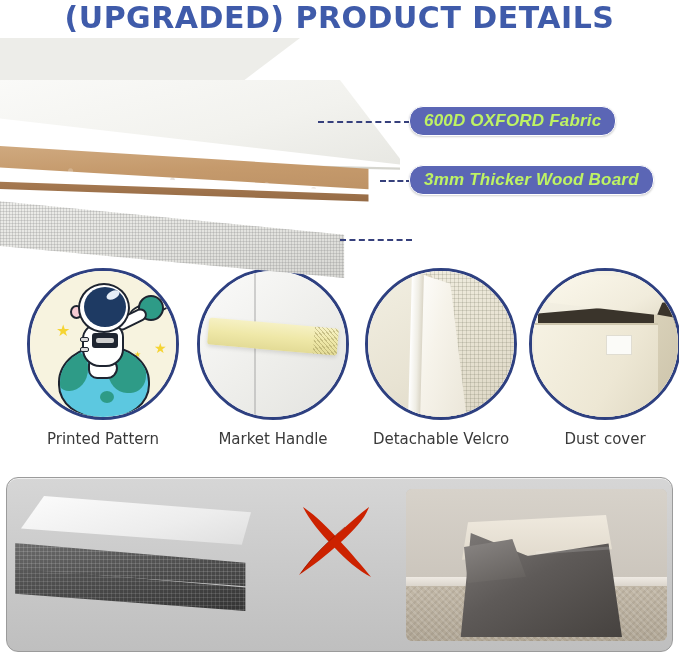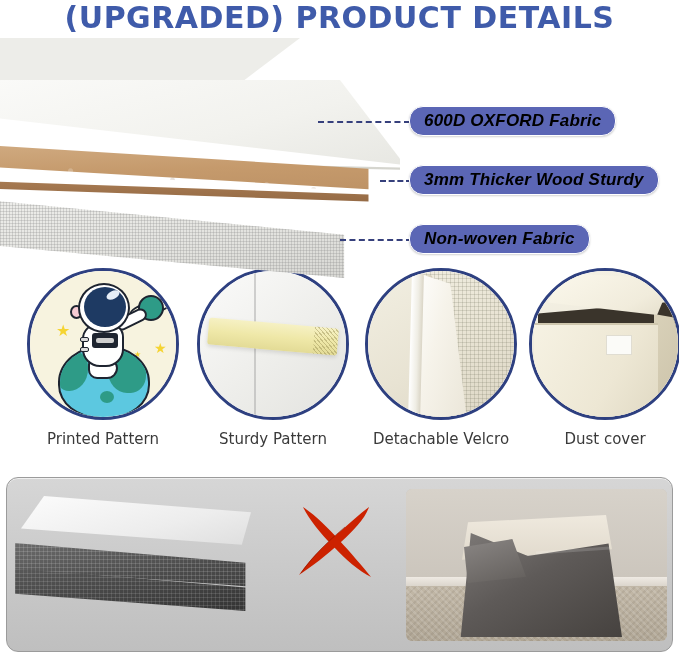--- a/index.html
+++ b/index.html
@@ -117,21 +117,21 @@
   }
 
   
   .pill {
     position: absolute;
     display: flex;
     align-items: center;
     background: #5B66B5;
     border: 1px solid #ffffff;
     border-radius: 14px;
-    color: #000000;
+    color: #bef264;
     font-family: "Liberation Sans", sans-serif;
     font-style: italic;
     font-weight: 700;
     font-size: 17px;
     letter-spacing: .2px;
     padding: 0 14px;
     height: 30px;
     white-space: nowrap;
     box-shadow: 0 1px 2px rgba(0,0,0,.18);
     z-index: 5;
@@ -490,23 +490,22 @@
     <div class="layer layer-nonwoven"></div>
     <div class="layer layer-nonwoven-tex"></div>
   </div>
 
   <div class="dash" style="left:318px; top:121px; width:92px;"></div>
   <div class="dash" style="left:380px; top:180px; width:32px;"></div>
   <div class="dash" style="left:340px; top:239px; width:72px;"></div>
 
   <div class="pill" style="left:409px; top:106px;">600D OXFORD Fabric</div>
 
-  <div class="pill" style="left:409px; top:165px;">3mm Thicker Wood Sturdy</div>
-
-  <div class="pill" style="left:409px; top:224px;">Non-woven Fabric</div>
+  <div class="pill" style="left:409px; top:165px;">3mm Thicker Wood Board</div>
+
 
   <div class="features">
 
     <div class="feature" style="left:10px;">
       <div class="circle">
         <div class="astro-bg"></div>
         <div class="star star-a"></div>
         <div class="star star-b"></div>
         <div class="star star-c"></div>
         <div class="planet-ring"></div>
@@ -527,21 +526,21 @@
       </div>
       <div class="caption">Printed Pattern</div>
     </div>
 
     <div class="feature" style="left:180px;">
       <div class="circle">
         <div class="handle-bg"></div>
         <div class="handle-seam"></div>
         <div class="handle-strap"></div>
       </div>
-      <div class="caption">Sturdy Pattern</div>
+      <div class="caption">Market Handle</div>
     </div>
 
     <div class="feature" style="left:348px;">
       <div class="circle">
         <div class="velcro-bg"></div>
         <div class="velcro-mesh"></div>
         <div class="velcro-strip2"></div>
         <div class="velcro-flap"></div>
         <div class="velcro-strip"></div>
       </div>

